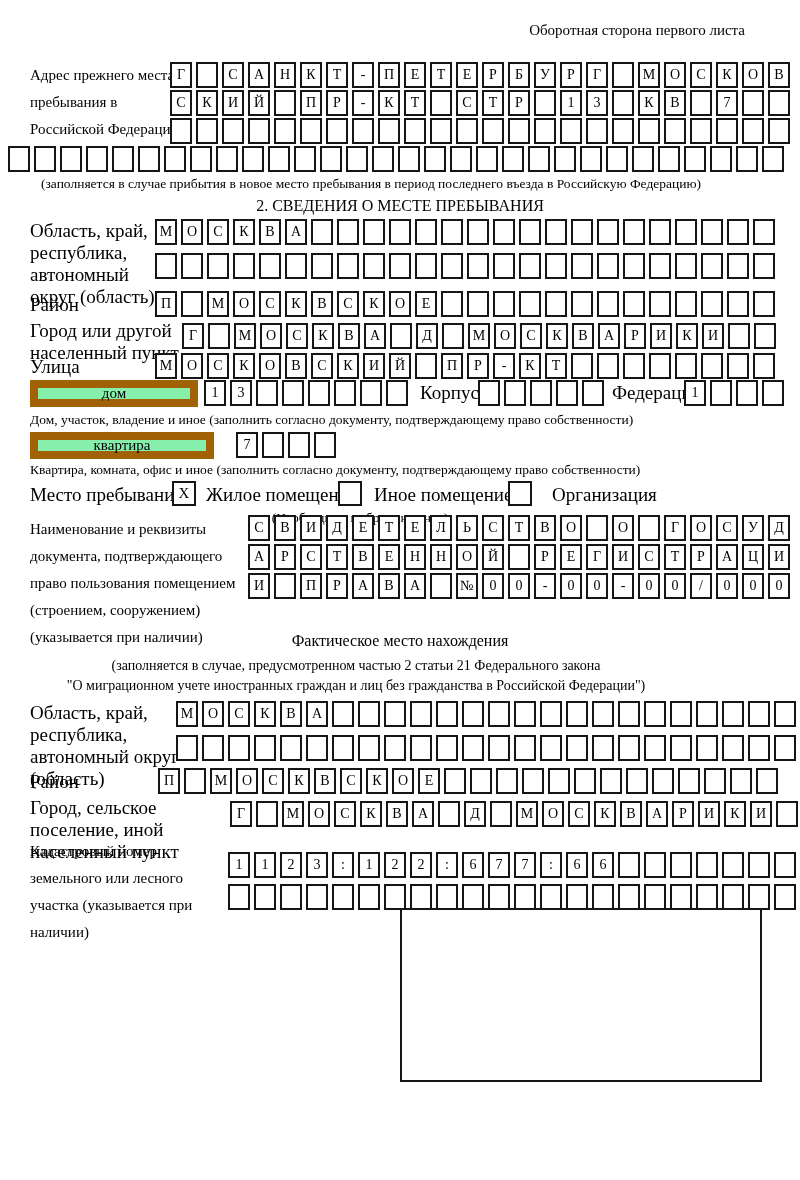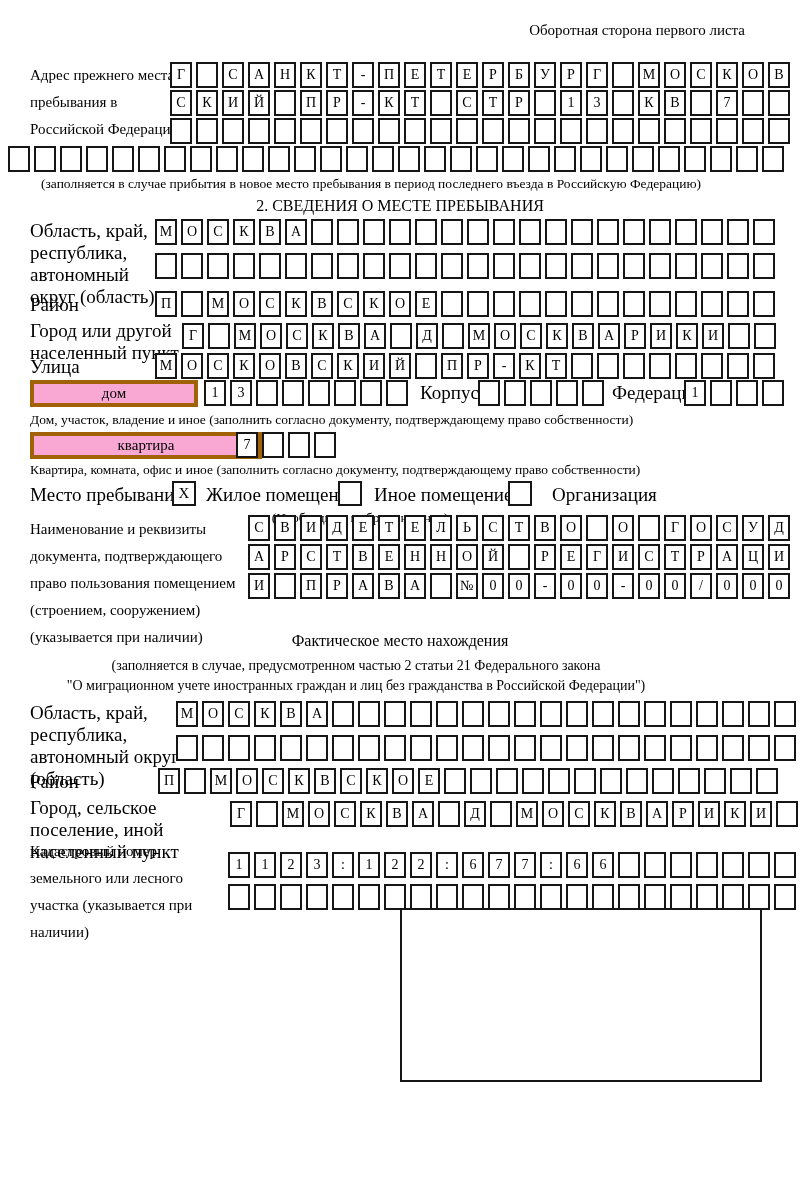--- a/index.html
+++ b/index.html
@@ -22,23 +22,23 @@
 
   .lbl { font-size:19px; line-height:22px; }
   .lbl-tall { font-size:15px; line-height:27px; }
   .note { font-size:13.5px; }
   .center { text-align:center; }
   .bold { font-weight:normal; }
 
   .top-note { top:22px; right:55px; font-size:15px; }
 
   .namebox {
-    border:4px solid #a16207; height:27px;
+    border:8px solid #a16207; height:27px;
     display:flex; align-items:center; justify-content:center;
-    font-size:15px; background:#f9a8d4;
+    font-size:15px; background:#86efac;
   }
 
   .chk {
     width:24px; height:25px; border:2px solid #161616;
     display:flex; align-items:center; justify-content:center;
     font-size:15px; background:#fff;
   }
 
   .h-section { width:800px; left:0; font-size:16px; }
   .sub { width:712px; left:0; font-size:14px; }
@@ -326,21 +326,21 @@
     </div>
   <div class="abs lbl" style="left:612px; top:382px;">Федерацию</div>
   <div class="abs cells" style="left:684px; top:380px;">
       <span class="cell">1</span>
       <span class="cell"></span>
       <span class="cell"></span>
       <span class="cell"></span>
     </div>
   <div class="abs note" style="left:30px; top:412px;">Дом, участок, владение и иное (заполнить согласно документу, подтверждающему право собственности)</div>
 
-  <div class="abs namebox" style="left:30px; top:432px; width:232px;text-align:center;">квартира</div>
+  <div class="abs namebox" style="left:30px; top:432px; width:184px;text-align:center;">квартира</div>
   <div class="abs cells" style="left:236px; top:432px;">
       <span class="cell">7</span>
       <span class="cell"></span>
       <span class="cell"></span>
       <span class="cell"></span>
     </div>
   <div class="abs note" style="left:30px; top:462px;">Квартира, комната, офис и иное (заполнить согласно документу, подтверждающему право собственности)</div>
 
   <div class="abs lbl" style="left:30px; top:484px;">Место пребывания:</div>
   <div class="abs chk" style="left:172px; top:481px;">X</div>

